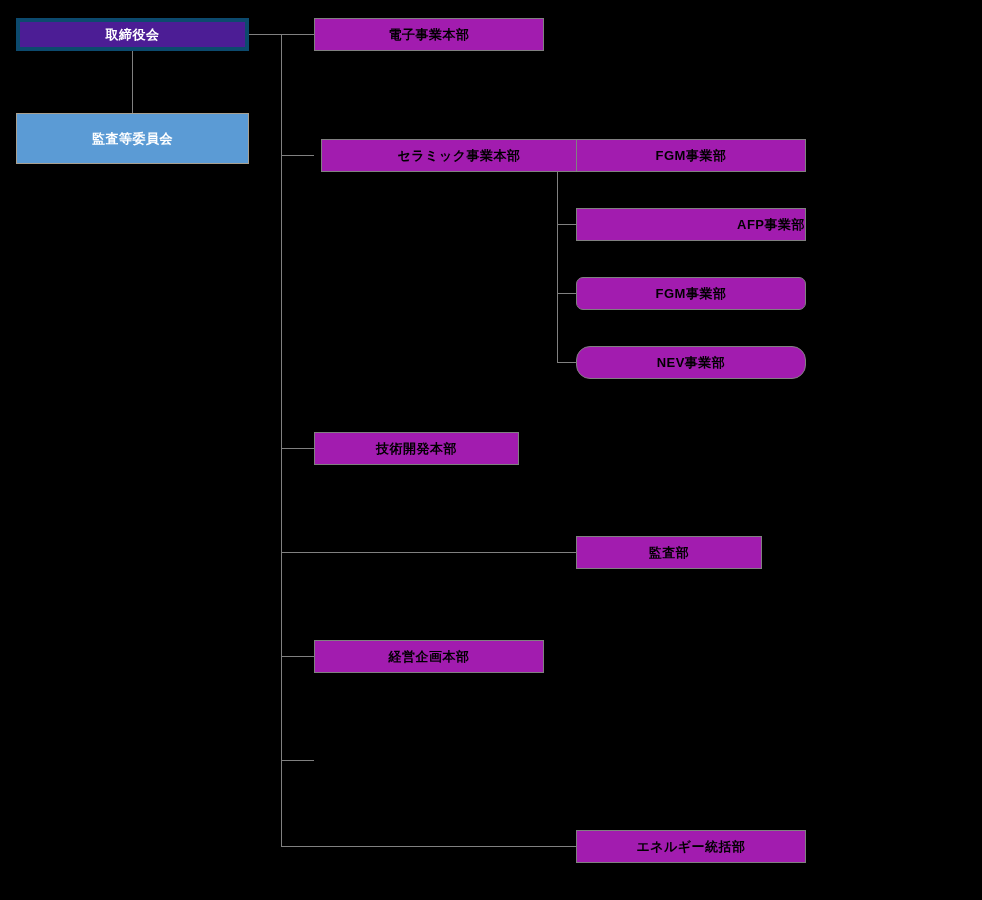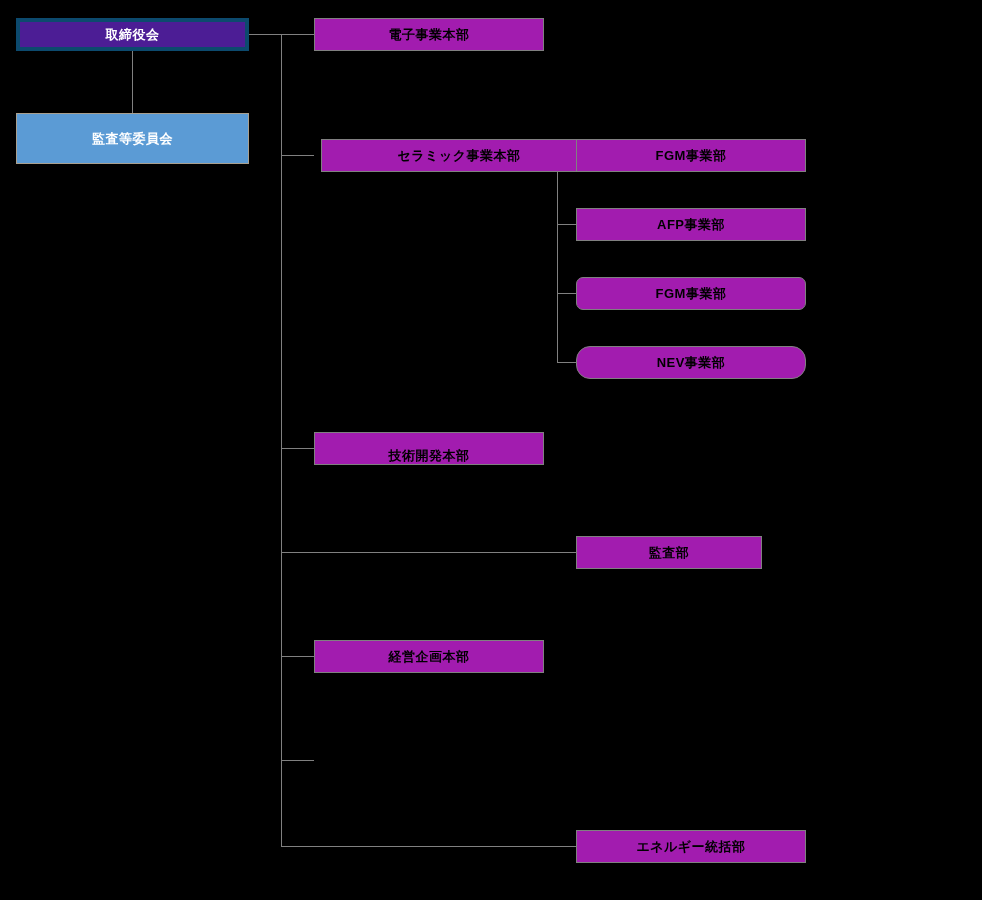--- a/index.html
+++ b/index.html
@@ -78,30 +78,30 @@
     </div>
     <div class="node unit" style="left: 314px; top: 18px; width: 230px; height: 33px;">
       <span>電子事業本部</span>
     </div>
     <div class="node unit" style="left: 321px; top: 139px; width: 276px; height: 33px;">
       <span>セラミック事業本部</span>
     </div>
     <div class="node unit" style="left: 576px; top: 139px; width: 230px; height: 33px;">
       <span>FGM事業部</span>
     </div>
-    <div class="node unit" style="left: 576px; top: 208px; width: 230px; height: 33px;">
+    <div class="node unit" style="left: 576px; top: 208px; width: 230px; height: 33px; justify-content: flex-end;">
       <span>AFP事業部</span>
     </div>
     <div class="node unit" style="left: 576px; top: 277px; width: 230px; height: 33px; border-radius: 7px;">
       <span>FGM事業部</span>
     </div>
     <div class="node unit" style="left: 576px; top: 346px; width: 230px; height: 33px; border-radius: 14px;">
       <span>NEV事業部</span>
     </div>
-    <div class="node unit" style="left: 314px; top: 432px; width: 230px; height: 33px; align-items: flex-end;">
+    <div class="node unit" style="left: 314px; top: 432px; width: 205px; height: 33px;">
       <span>技術開発本部</span>
     </div>
     <div class="node unit" style="left: 576px; top: 536px; width: 186px; height: 33px;">
       <span>監査部</span>
     </div>
     <div class="node unit" style="left: 314px; top: 640px; width: 230px; height: 33px;">
       <span>経営企画本部</span>
     </div>
     <div class="node unit" style="left: 576px; top: 830px; width: 230px; height: 33px;">
       <span>エネルギー統括部</span>

